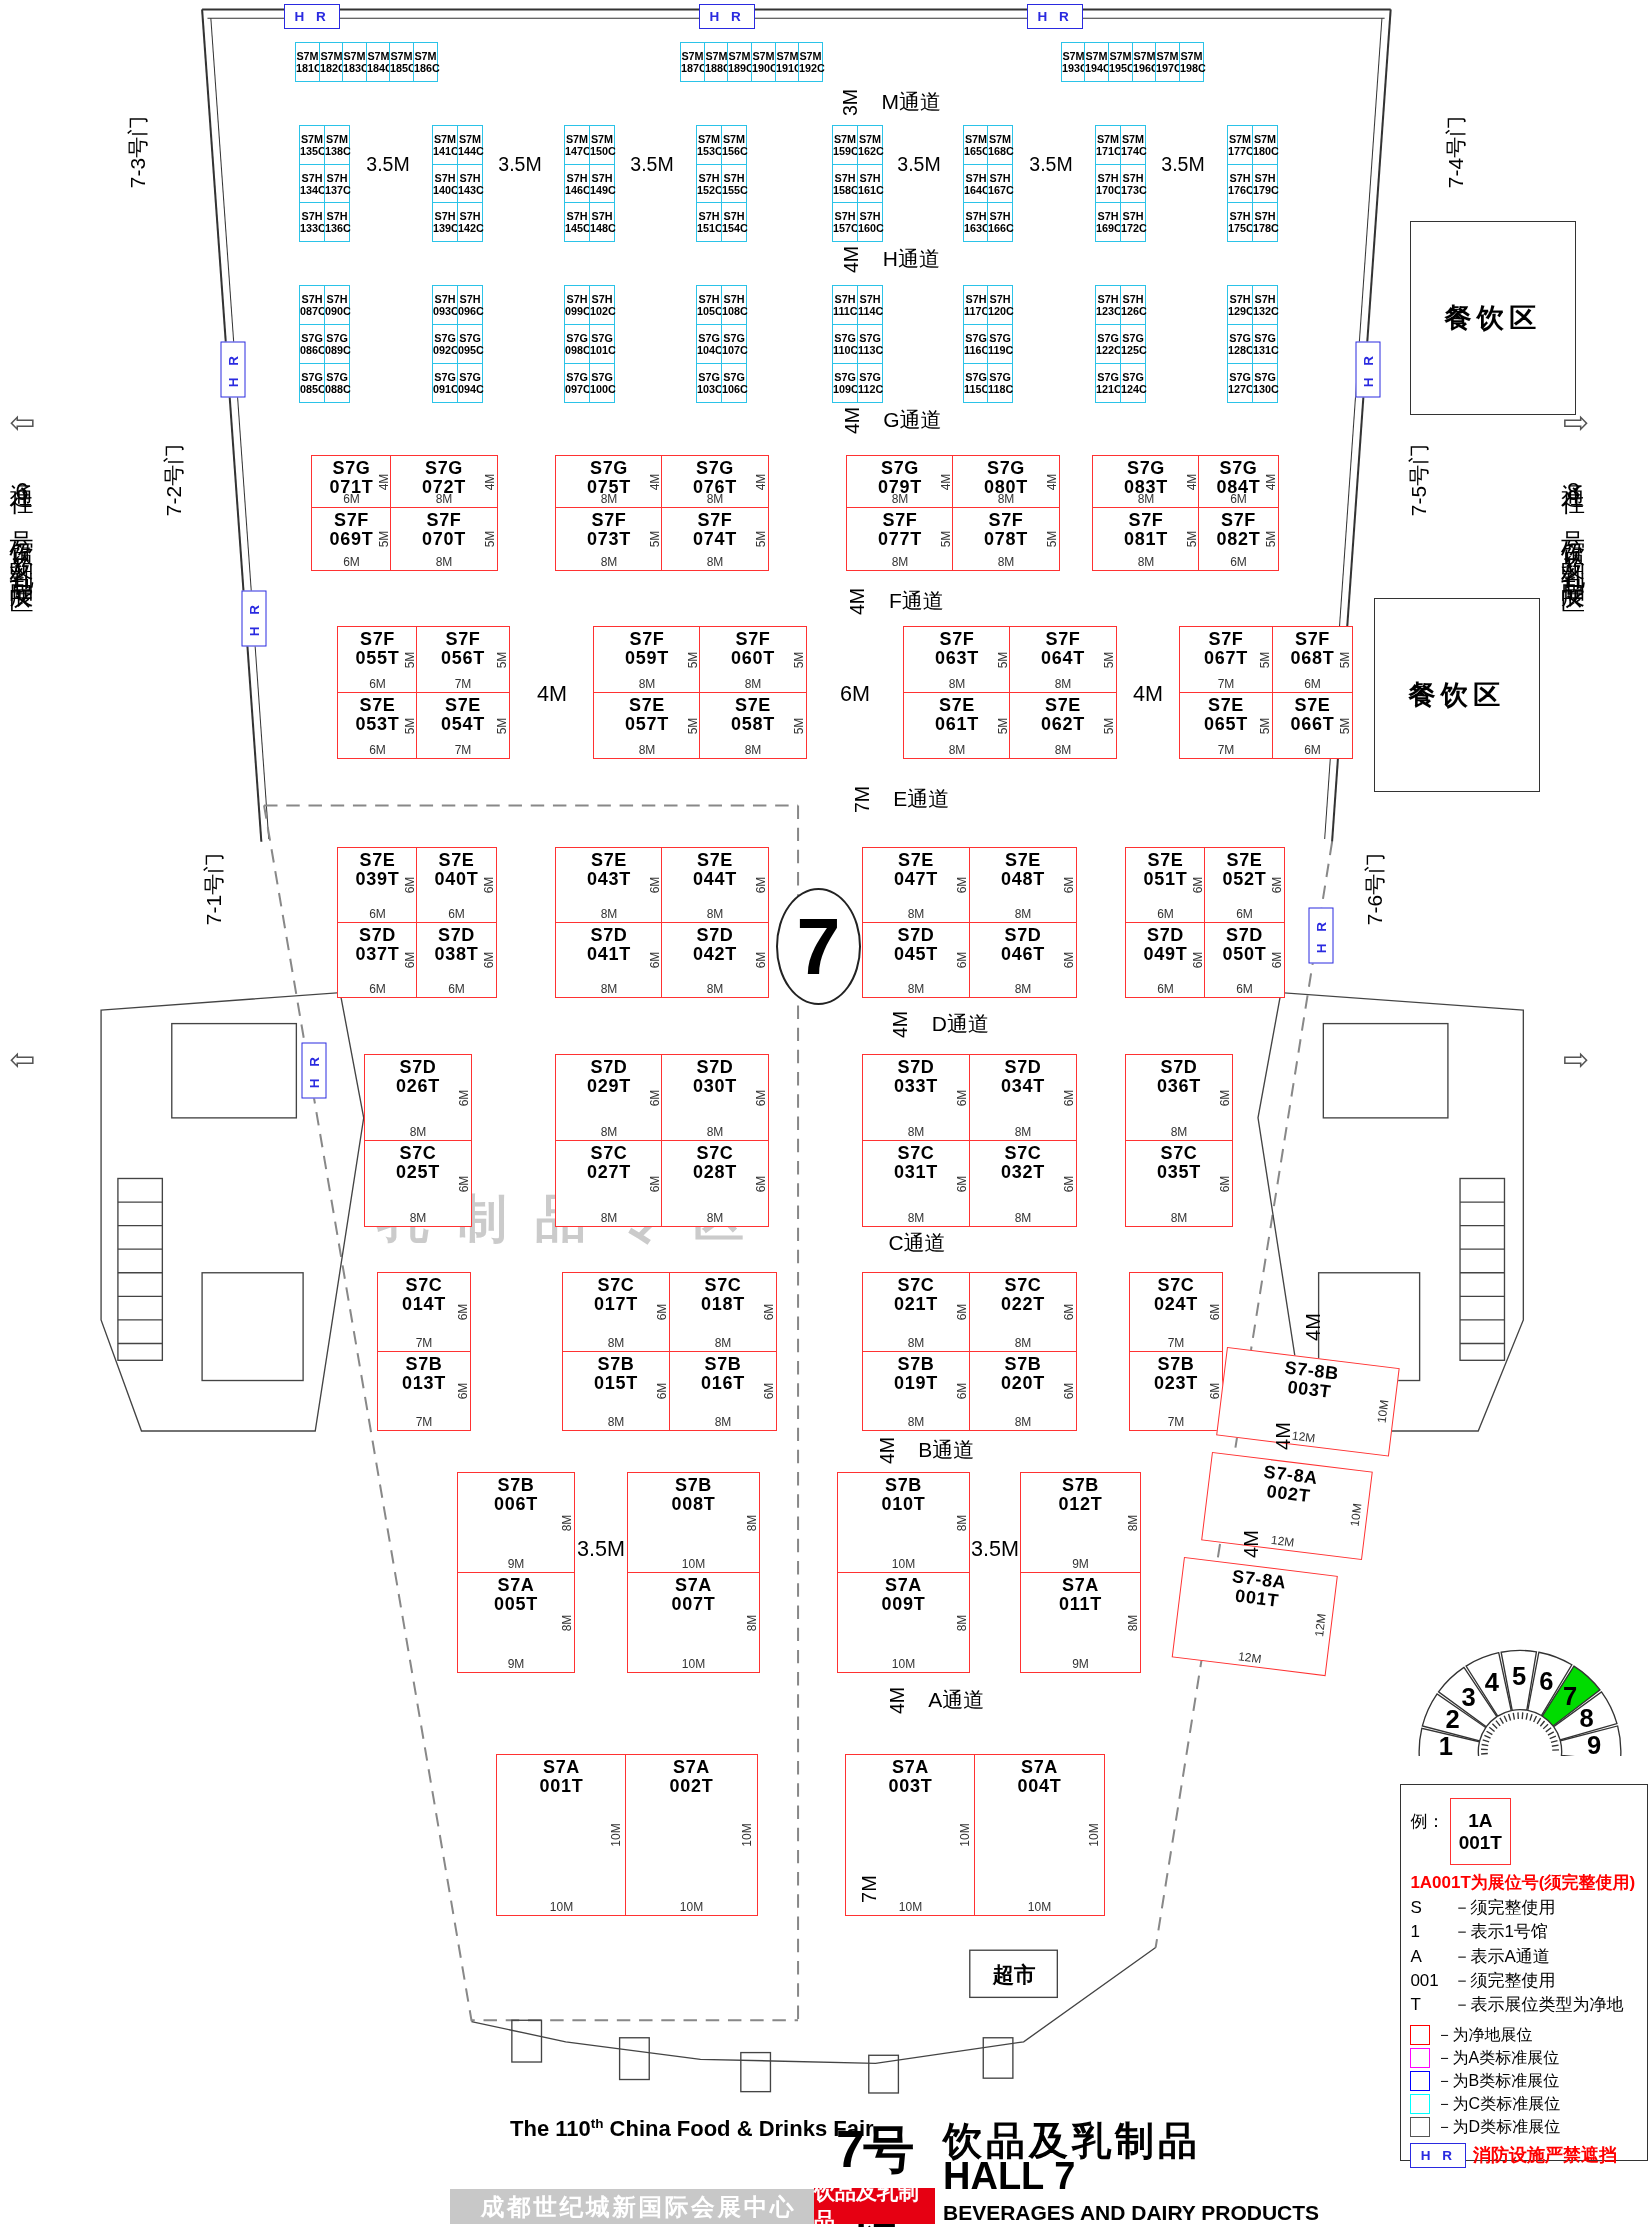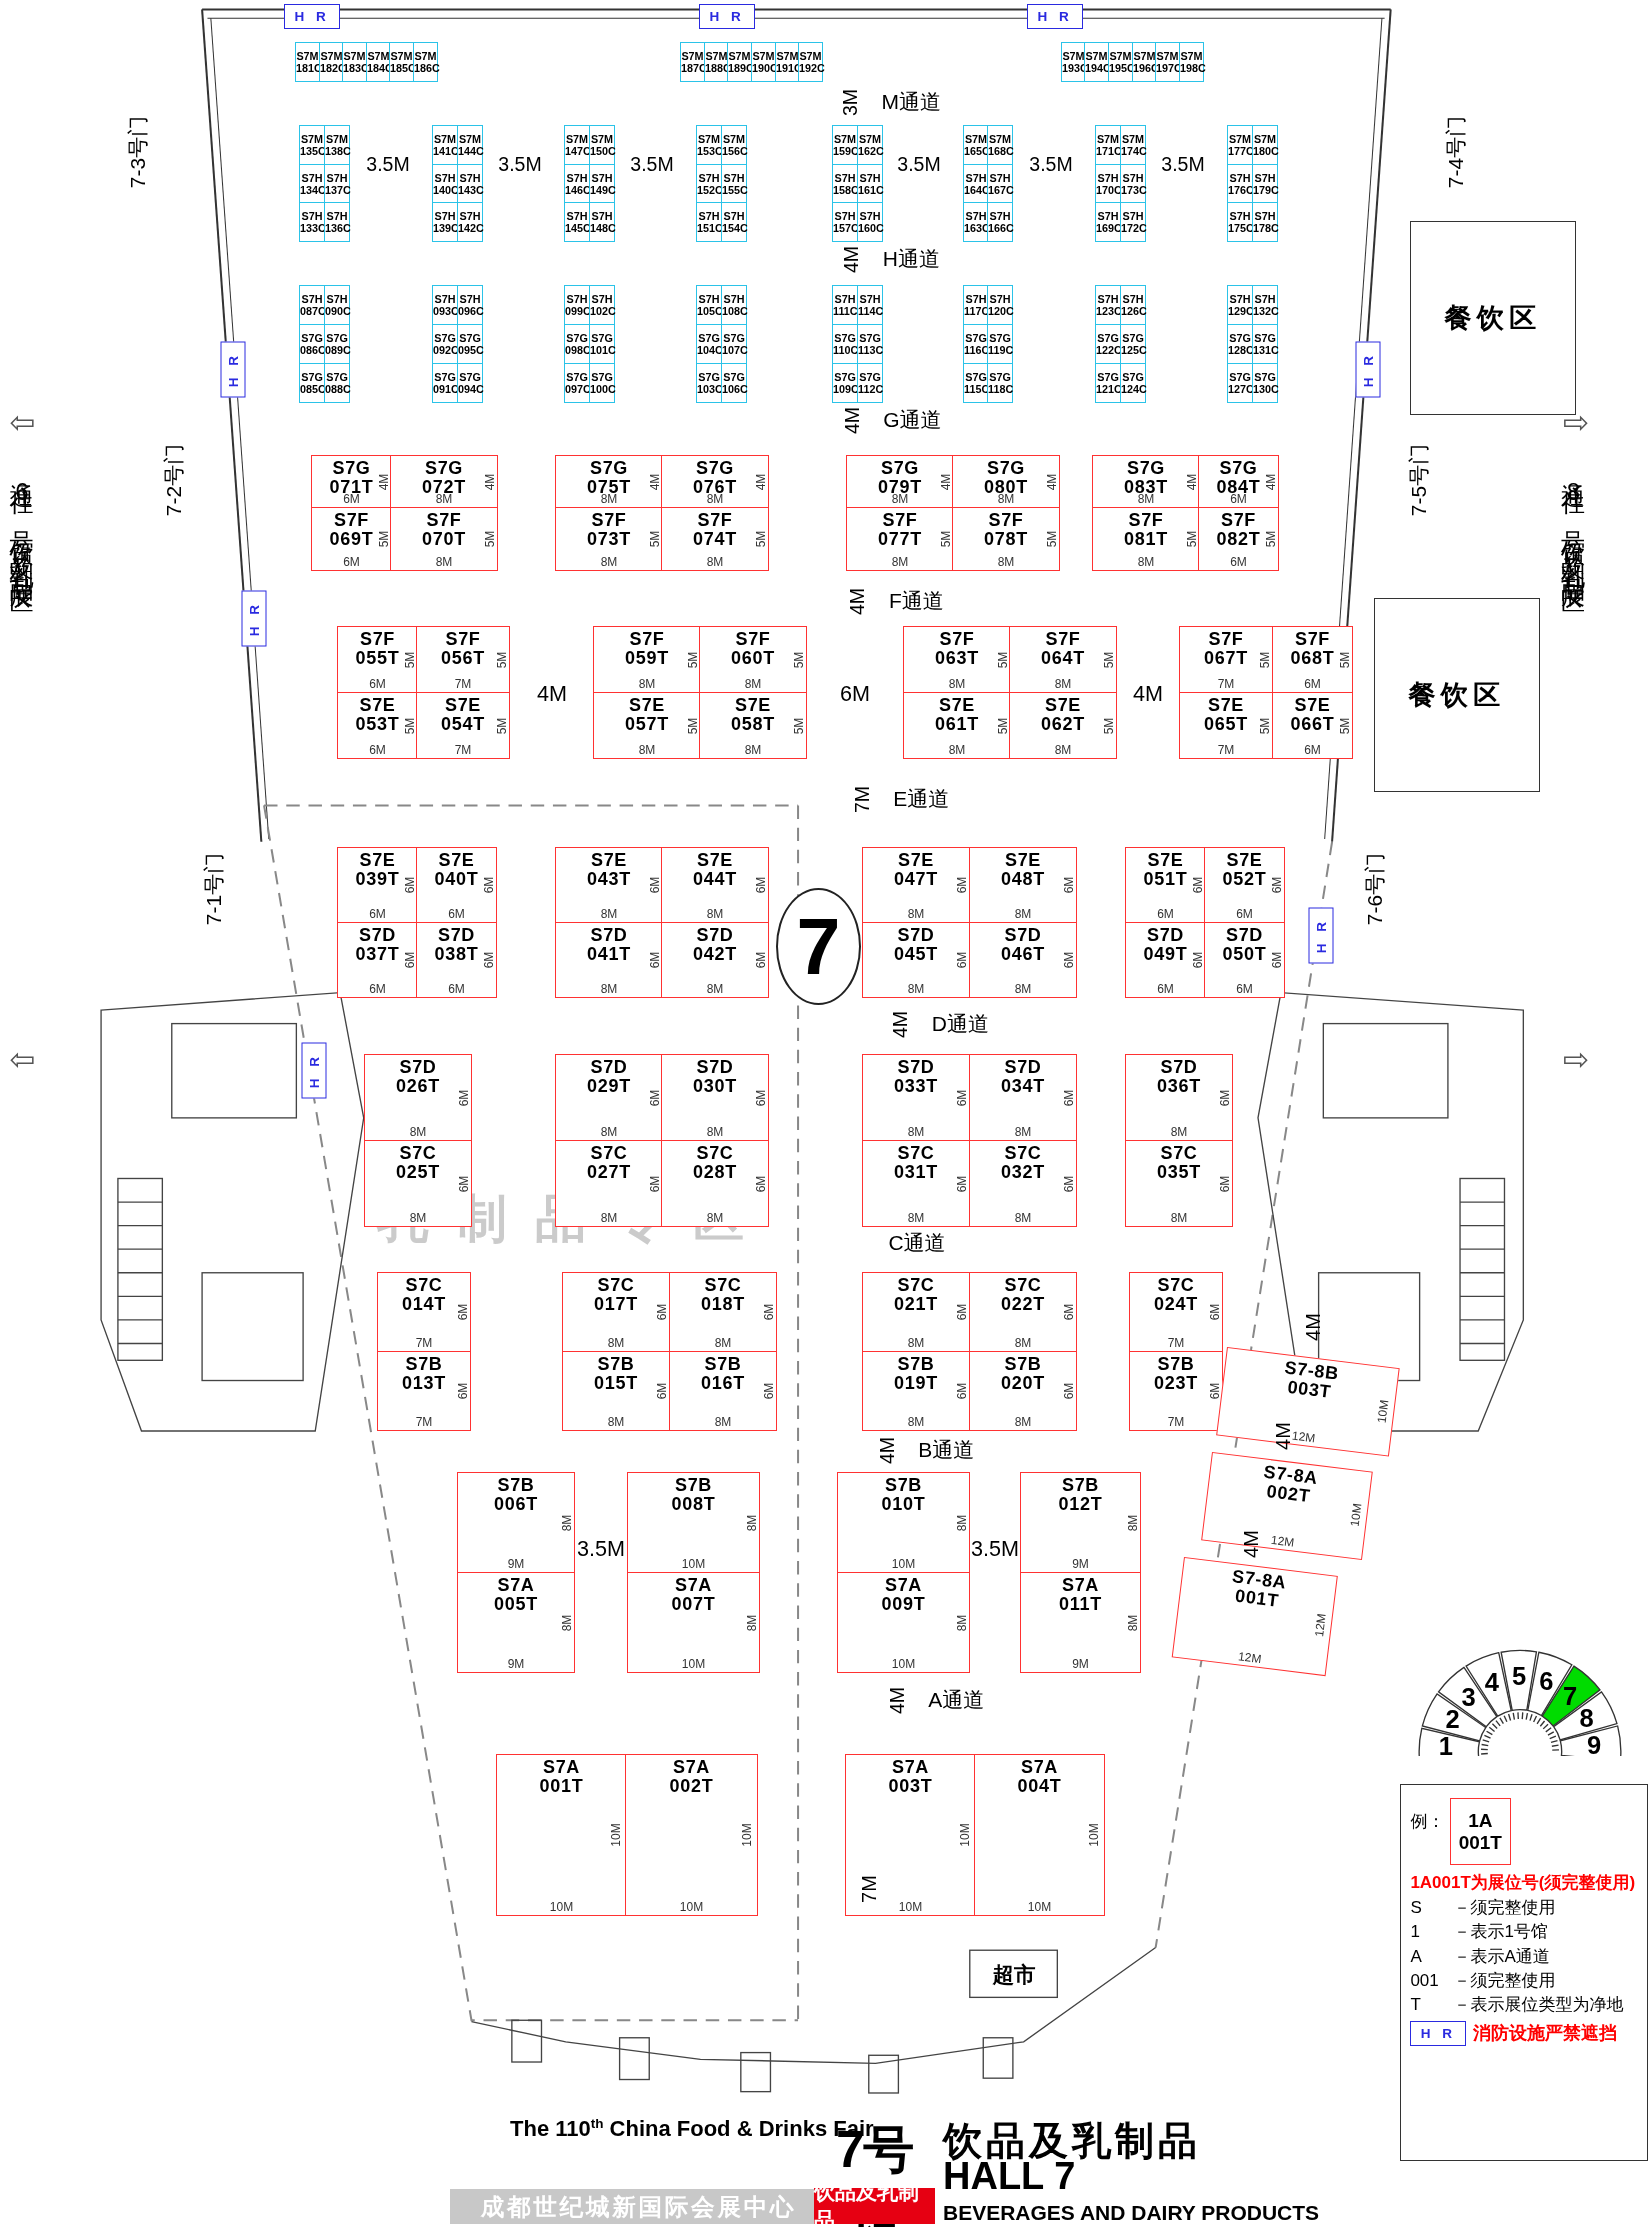--- a/index.html
+++ b/index.html
@@ -1640,20 +1640,42 @@
         <span>－表示A通道</span>
       </div>
     <div class="item">
         <span class="k">001</span>
         <span>－须完整使用</span>
       </div>
     <div class="item">
         <span class="k">T</span>
         <span>－表示展位类型为净地</span>
       </div>
+    <div id="swatches" style="margin-top:6.7px;">
+        <div class="swrow">
+          <span class="sw" style="border-color: rgb(255, 0, 0);"></span>
+          <span>－为净地展位</span>
+        </div>
+        <div class="swrow">
+          <span class="sw" style="border-color: rgb(255, 0, 255);"></span>
+          <span>－为A类标准展位</span>
+        </div>
+        <div class="swrow">
+          <span class="sw" style="border-color: rgb(0, 0, 255);"></span>
+          <span>－为B类标准展位</span>
+        </div>
+        <div class="swrow">
+          <span class="sw" style="border-color: rgb(0, 255, 255);"></span>
+          <span>－为C类标准展位</span>
+        </div>
+        <div class="swrow">
+          <span class="sw" style="border-color: rgb(85, 85, 85);"></span>
+          <span>－为D类标准展位</span>
+        </div>
+      </div>
     <div class="fire">
       <div class="hr">H R</div>
       <span class="txt">消防设施严禁遮挡</span>
     </div>
   </div>
 
   <div class="title-en">
     <span>The 110</span><sup>th</sup><span> China Food &amp; Drinks Fair</span>
   </div>
   <div class="title-venue">成都世纪城新国际会展中心</div>

